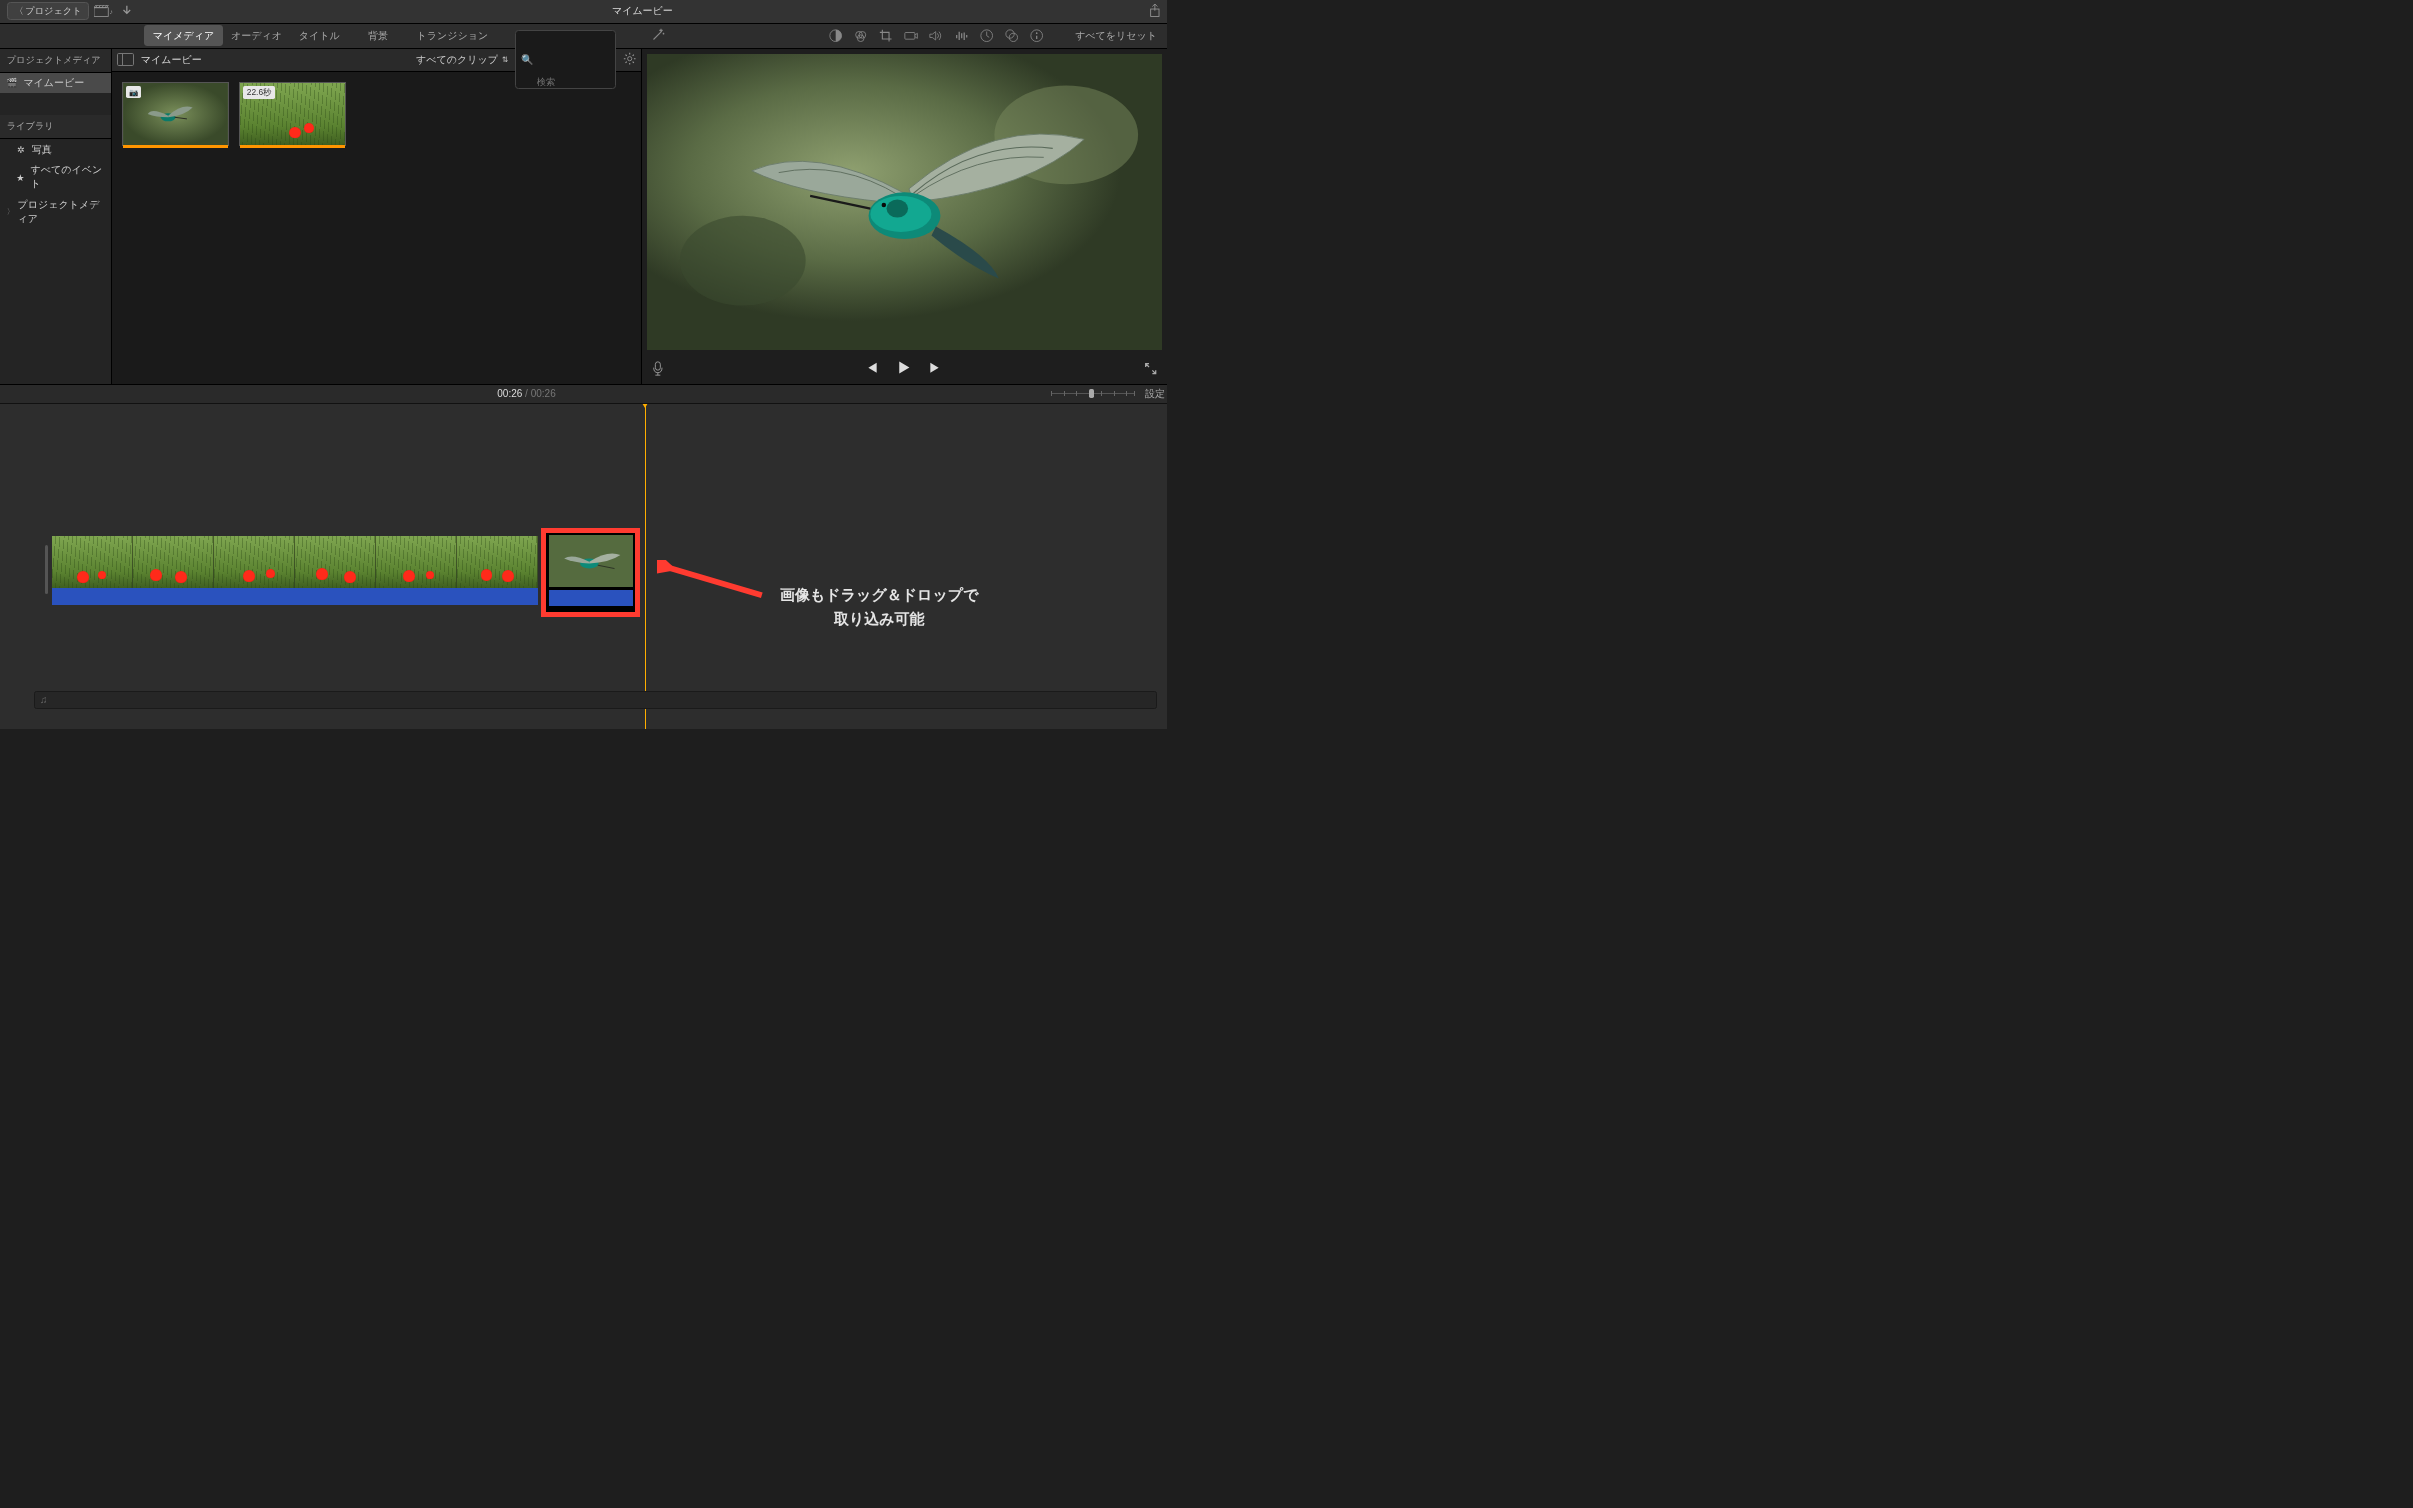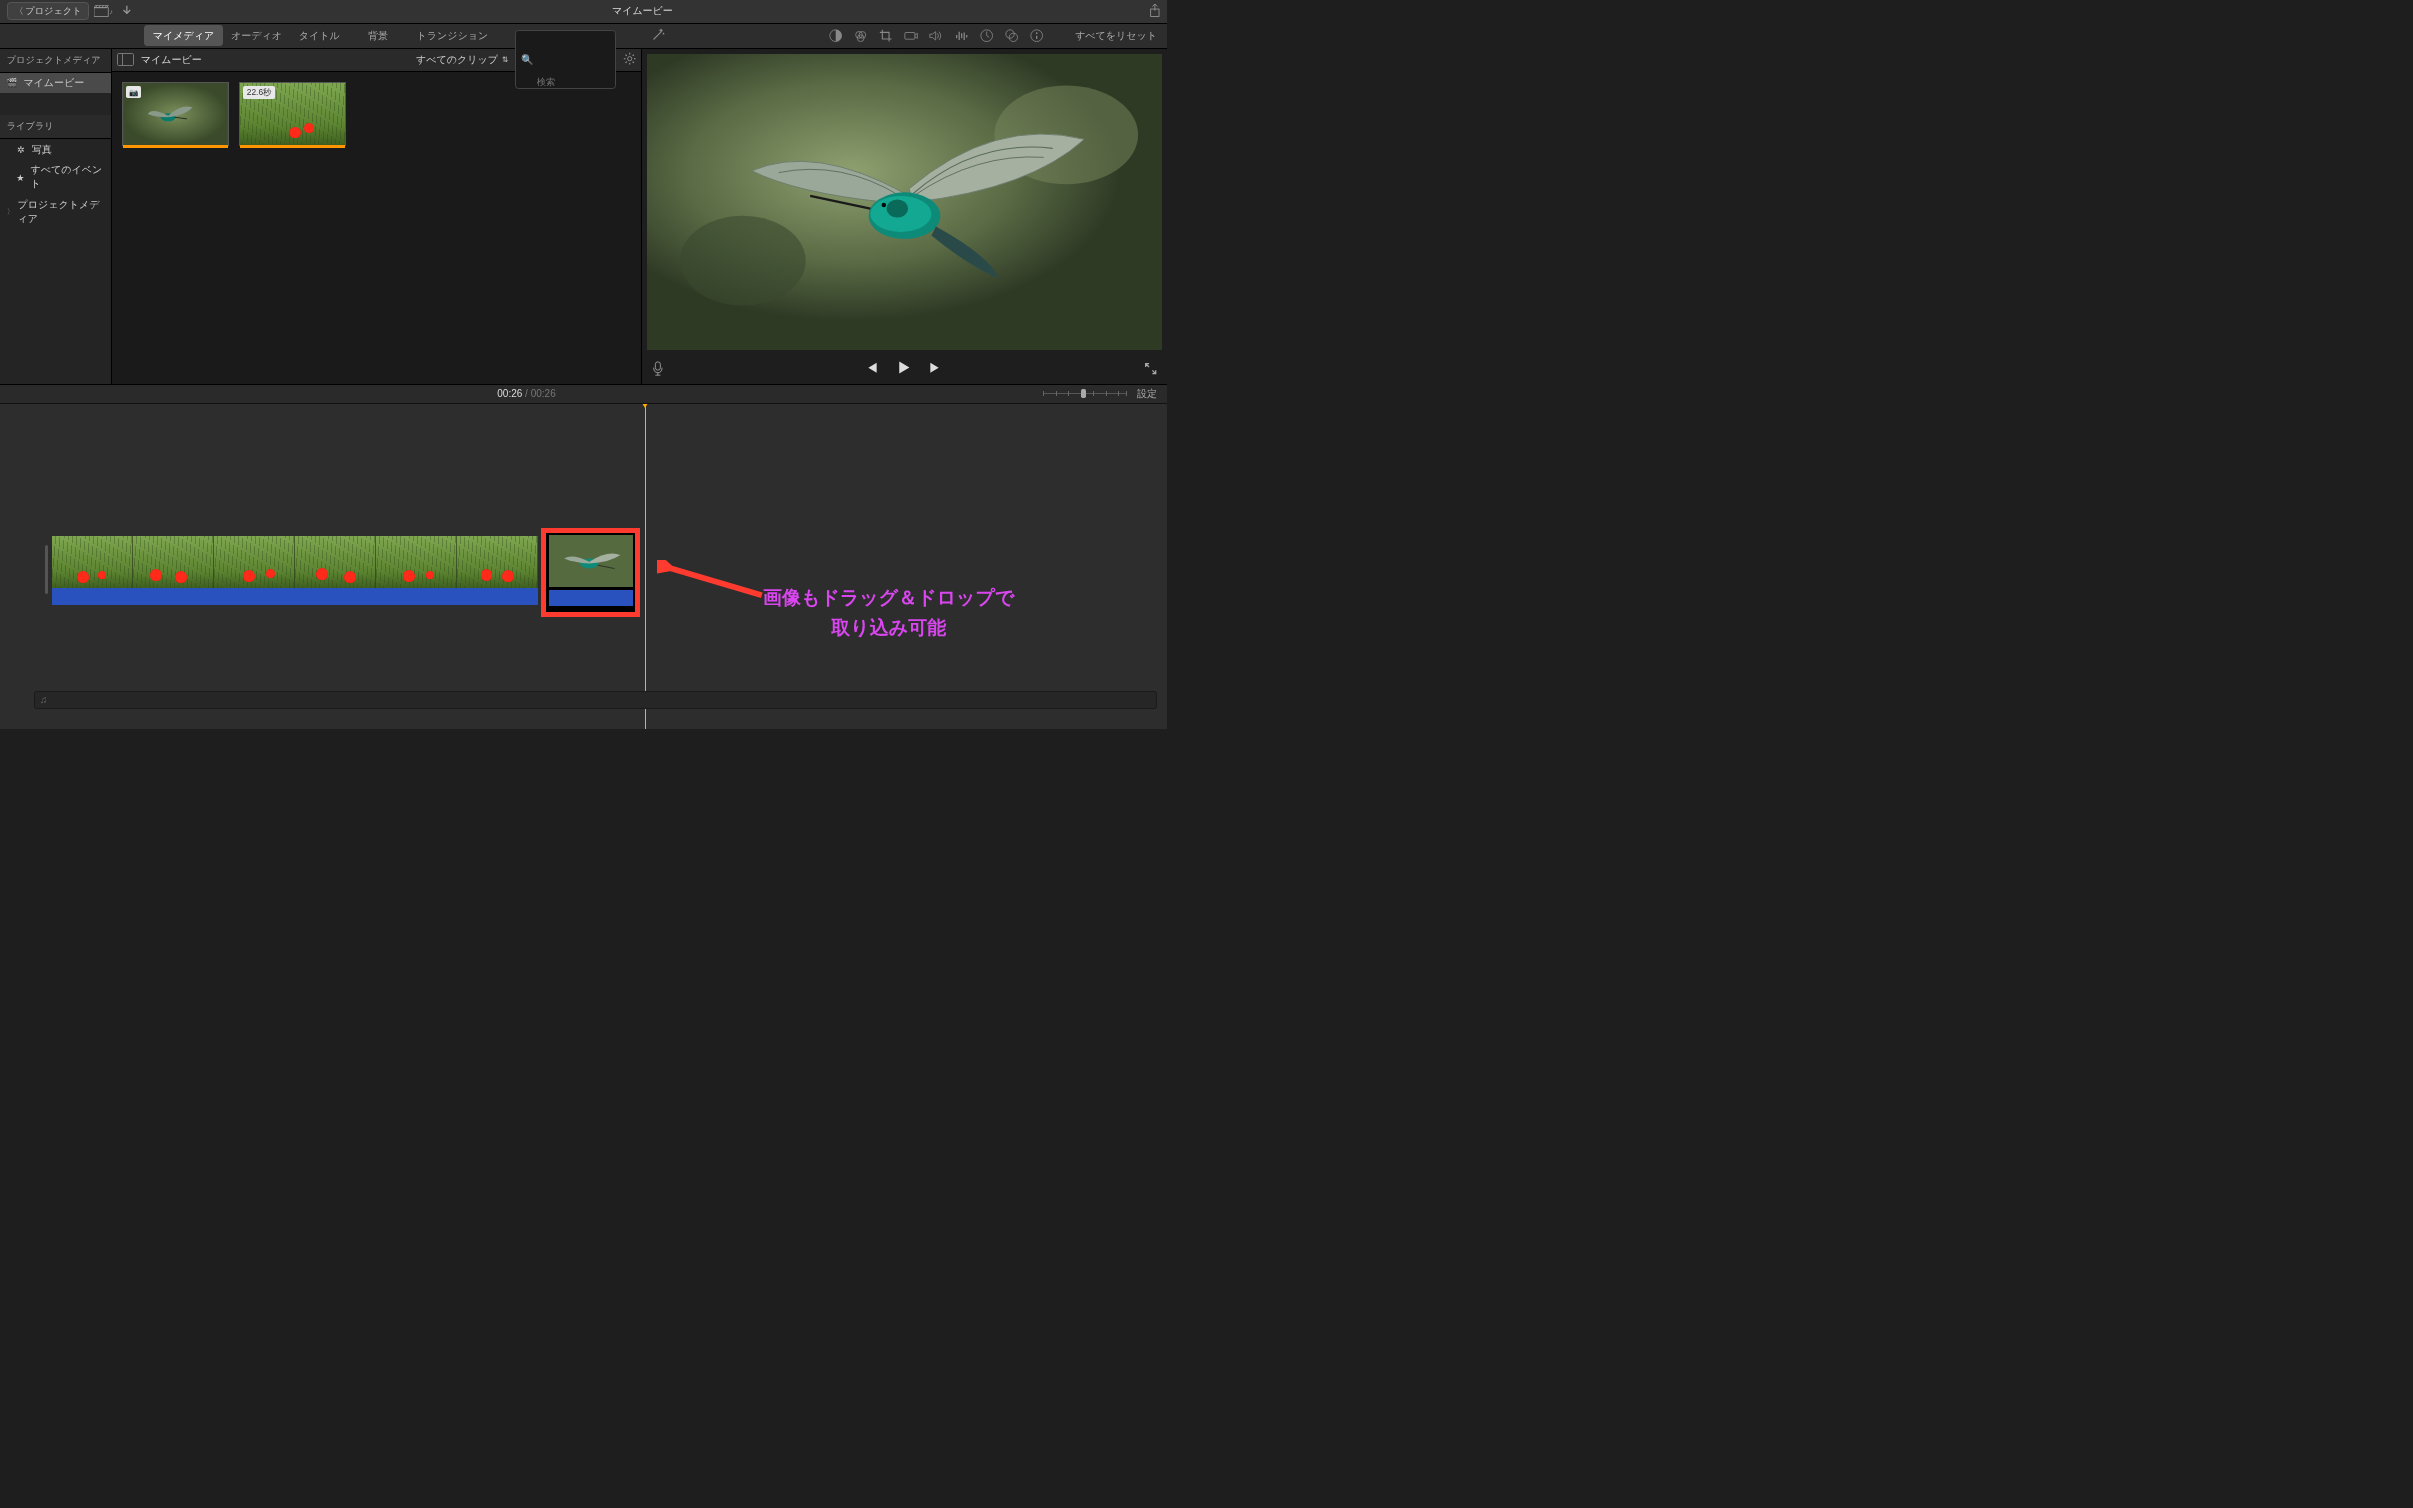--- a/index.html
+++ b/index.html
@@ -57,21 +57,21 @@
 .viewer-col { flex: 0 0 525px; display: flex; flex-direction: column; background: #1e1e1e; }
 .viewer { flex: 1; padding: 5px; }
 .viewer-img { width: 100%; height: 100%; background: #000; position: relative; overflow: hidden; }
 .play-controls { height: 28.5px; display: flex; align-items: center; padding: 0 10px; }
 .mic { color: #aaa; }
 .pc-center { flex: 1; display: flex; justify-content: center; gap: 15px; align-items: center; }
 .pc-btn { color: #ddd; font-size: 13.4px; }
 .fullscreen { color: #aaa; }
 
 
-.tl-header { height: 20px; background: #2a2a2a; display: flex; align-items: center; padding: 0 10px; border-top: 0.8px solid #000; border-bottom: 0.8px solid #111; }
+.tl-header { height: 20px; background: #2a2a2a; display: flex; align-items: center; padding: 0 2px; border-top: 0.8px solid #000; border-bottom: 0.8px solid #111; }
 .tl-time { margin: 0 auto; color: #ddd; font-size: 10px; }
 .tl-time .dur { color: #777; }
 .zoom-slider { width: 84px; height: 10px; position: relative; margin-right: 10px; }
 .zoom-track { position: absolute; top: 4.2px; left: 0; right: 0; height: 1.7px; background: #555; }
 .zoom-thumb { position: absolute; top: 0.8px; left: 38px; width: 5px; height: 8.4px; background: #aaa; border-radius: 1.7px; }
 .zoom-tick { position: absolute; top: 2.5px; width: 0.8px; height: 5px; background: #666; }
 .settings-btn { color: #aaa; font-size: 10px; }
 
 
 .timeline { height: 325px; background: #2d2d2d; position: relative; overflow: hidden; }
@@ -87,21 +87,21 @@
 .tc2-inner { width: 100%; height: 100%; background: #000; padding: 2.5px; }
 .tc2-video { height: 52px; position: relative; overflow: hidden; }
 .tc2-audio { height: 16px; background: #2a52be; margin-top: 3.4px; }
 
 .clip-handle { position: absolute; top: 141px; left: 45px; width: 3.4px; height: 49px; background: #555; border-radius: 1.7px; }
 
 .music-track { position: absolute; left: 34px; right: 10px; top: 287px; height: 18.4px; background: #262626; border: 0.8px solid #1a1a1a; border-radius: 2.5px; display: flex; align-items: center; padding: 0 5px; color: #666; }
 
 
 .anno-arrow { position: absolute; top: 156px; left: 657px; }
-.anno-text { position: absolute; top: 179px; left: 763px; color: #d946ef; font-size: 19px; font-weight: 700; line-height: 1.6; }
+.anno-text { position: absolute; top: 179px; left: 780px; color: #e5e5e5; font-size: 15px; font-weight: 700; line-height: 1.6; }
 
 
 .hummingbird-scene { width: 100%; height: 100%; }
 .poppy { position: absolute; bottom: 6.7px; width: 11.7px; height: 11.7px; background: radial-gradient(circle, #ff2a1a 60%, #c01000 100%); border-radius: 50% 50% 45% 45%; }
 .grass-bg { position: absolute; inset: 0; background: linear-gradient(#7fa650 0%, #5a8230 70%, #3f5f20 100%); }
 .grass-blades { position: absolute; inset: 0; background: repeating-linear-gradient(95deg, rgba(0,0,0,0) 0 3.4px, rgba(40,70,20,0.35) 3.4px 4.2px); }
 </style>
 </head>
 <body>
 

